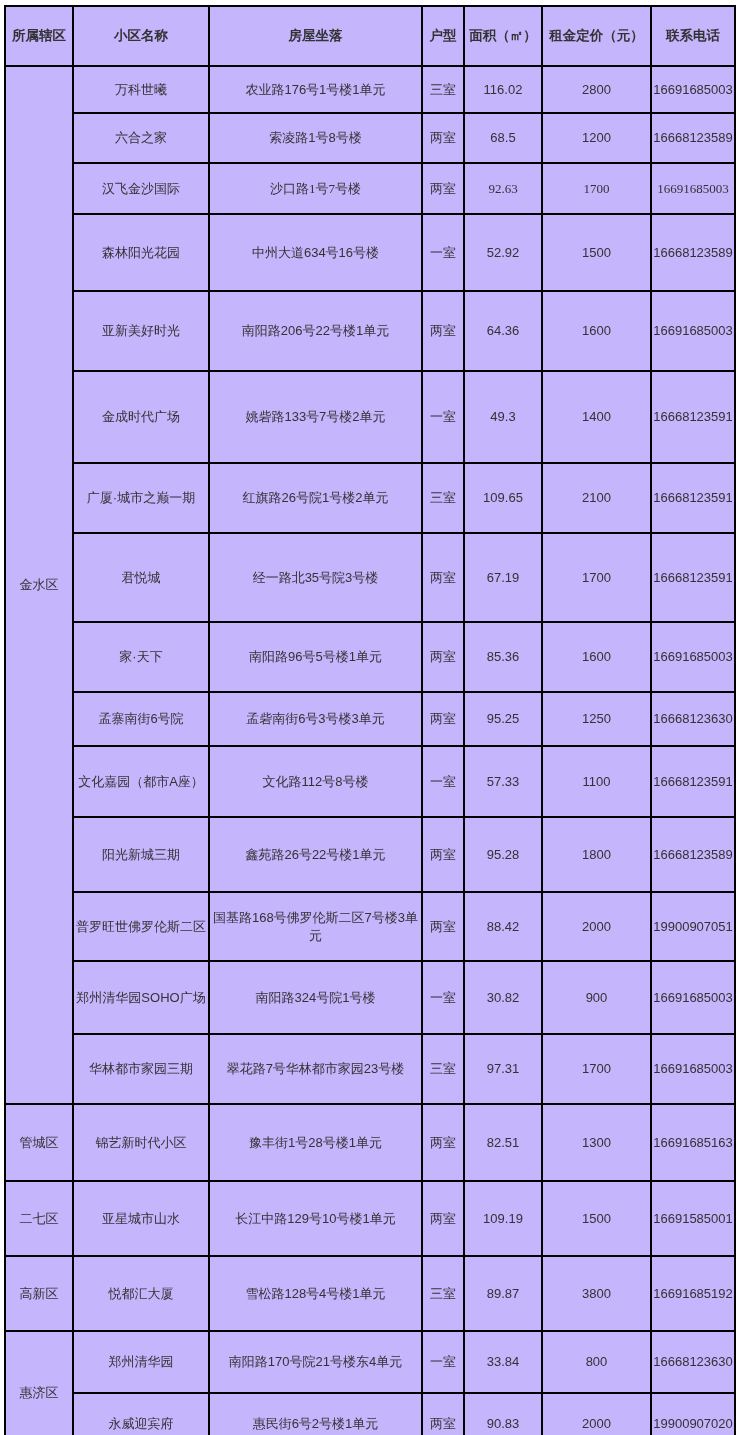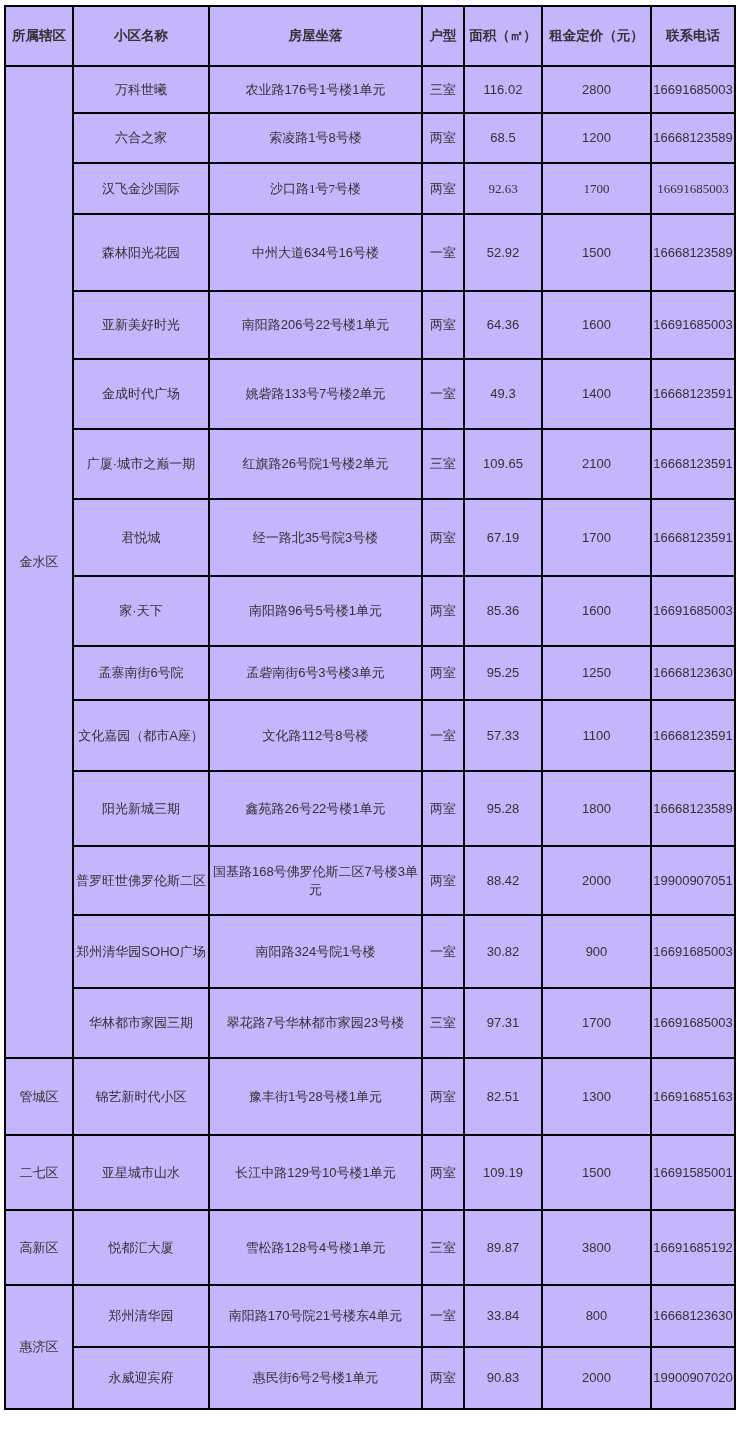--- a/index.html
+++ b/index.html
@@ -97,45 +97,45 @@
         <td>16691685003</td>
       </tr>
       <tr style="height:77px;">
         <td>森林阳光花园</td>
         <td>中州大道634号16号楼</td>
         <td>一室</td>
         <td>52.92</td>
         <td>1500</td>
         <td>16668123589</td>
       </tr>
-      <tr style="height:68px;">
+      <tr style="height:80px;">
         <td>亚新美好时光</td>
         <td>南阳路206号22号楼1单元</td>
         <td>两室</td>
         <td>64.36</td>
         <td>1600</td>
         <td>16691685003</td>
       </tr>
-      <tr style="height:70px;">
+      <tr style="height:92px;">
         <td>金成时代广场</td>
         <td>姚砦路133号7号楼2单元</td>
         <td>一室</td>
         <td>49.3</td>
         <td>1400</td>
         <td>16668123591</td>
       </tr>
       <tr style="height:70px;">
         <td>广厦·城市之巅一期</td>
         <td>红旗路26号院1号楼2单元</td>
         <td>三室</td>
         <td>109.65</td>
         <td>2100</td>
         <td>16668123591</td>
       </tr>
-      <tr style="height:77px;border-radius:6px;">
+      <tr style="height:89px;border-radius:6px;">
         <td>君悦城</td>
         <td>经一路北35号院3号楼</td>
         <td>两室</td>
         <td>67.19</td>
         <td>1700</td>
         <td>16668123591</td>
       </tr>
       <tr style="height:70px;">
         <td>家·天下</td>
         <td>南阳路96号5号楼1单元</td>

